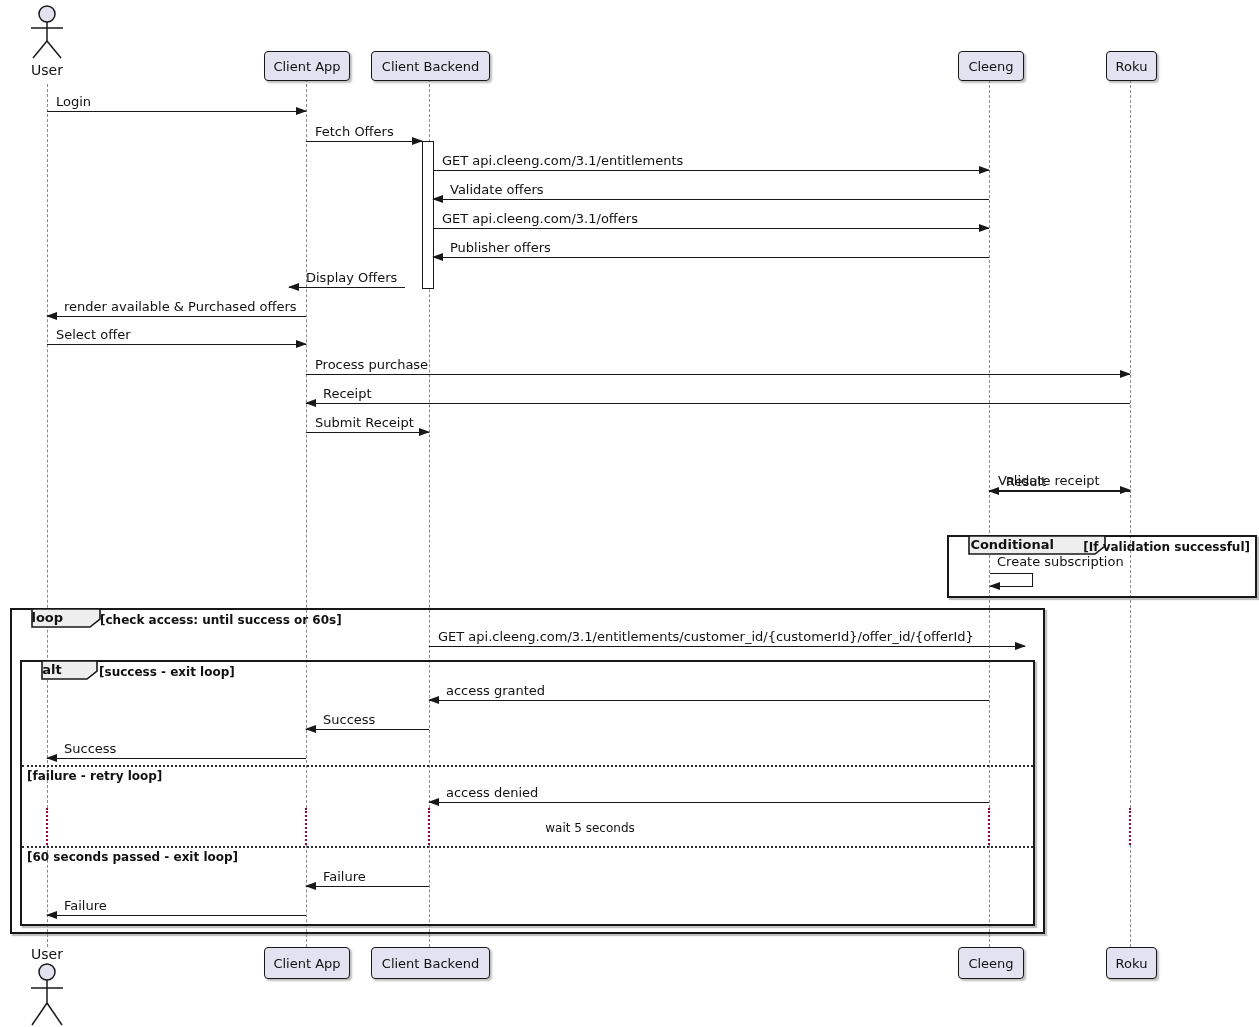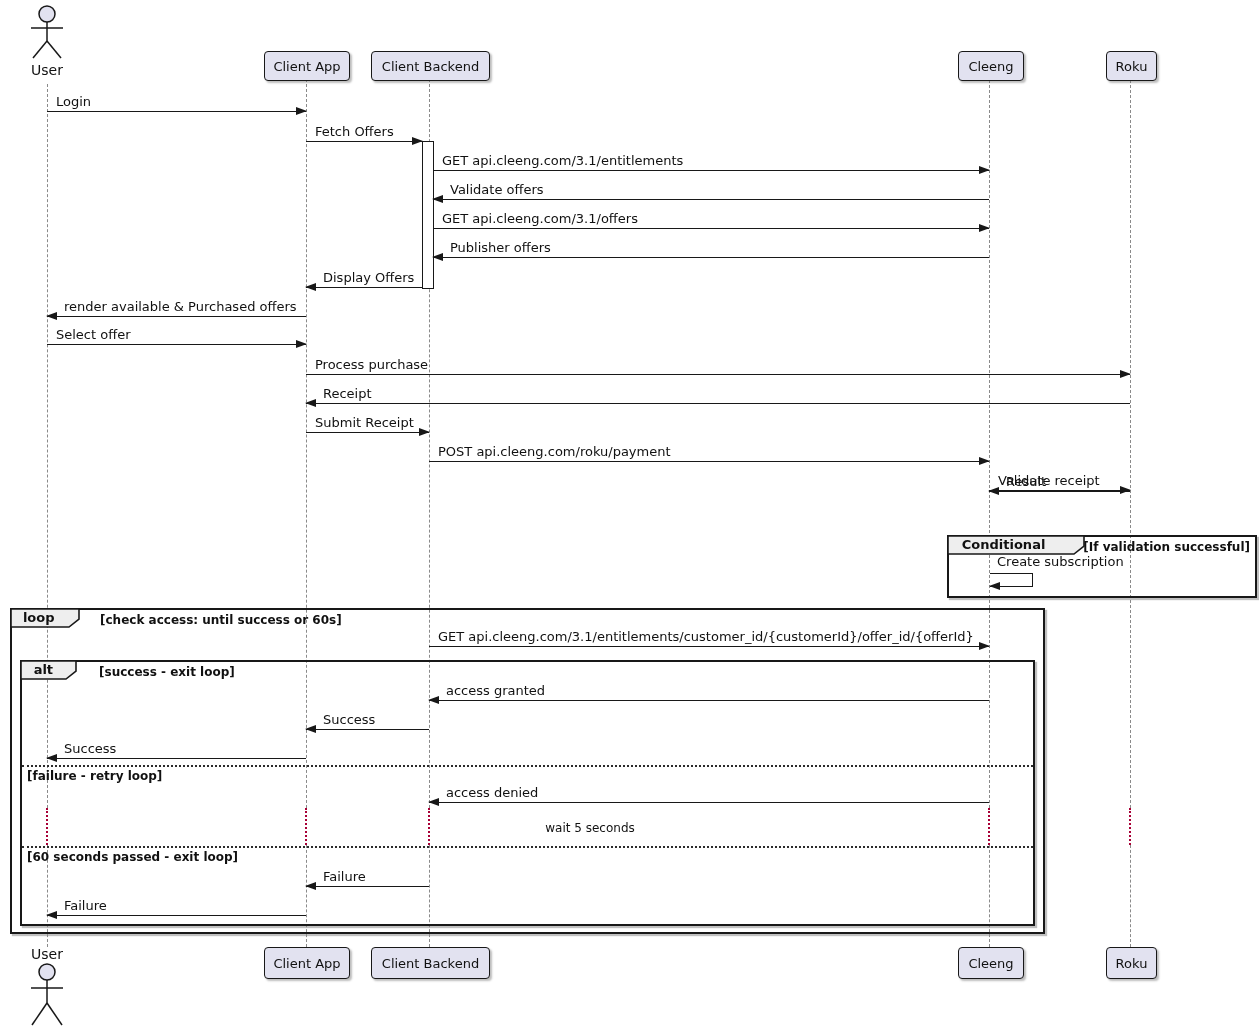--- a/index.html
+++ b/index.html
@@ -24,21 +24,21 @@
   .mlabel{position:absolute;left:9px;bottom:2px;white-space:nowrap;font-size:13px;}
   .msg.lr .mlabel{left:17px;}
   .arr{position:absolute;width:0;height:0;bottom:-4px;
        border-top:4px solid transparent;border-bottom:4px solid transparent;}
   .arr-r{right:-1px;border-left:11px solid #181818;}
   .arr-l{left:-1px;border-right:11px solid #181818;}
   
   .activation{position:absolute;background:#fff;border:1px solid #181818;}
   
   .frag{position:absolute;border:2px solid #181818;box-shadow:2px 2px 1px rgba(130,130,130,.5);}
-  .frag-tab{position:absolute;left:-2px;top:-2px;}
+  .frag-tab{position:absolute;left:-2px;top:-2px;padding-left:21px;}
   .frag-tab .kw{position:absolute;left:0;top:2px;width:82%;text-align:center;font-weight:bold;font-size:13px;}
   .frag-guard{position:absolute;top:3px;font-weight:bold;font-size:12px;white-space:nowrap;}
   .divider{position:absolute;left:0;right:0;border-top:2px dotted #2b2b2b;}
   .divider-label{position:absolute;left:5px;font-weight:bold;font-size:12px;white-space:nowrap;}
   .selfmsg{position:absolute;border-top:1px solid #181818;border-right:1px solid #181818;border-bottom:1px solid #181818;}
   .plain-label{position:absolute;white-space:nowrap;font-size:13px;}
   .wait-label{position:absolute;text-align:center;font-size:12px;}
 </style>
 </head>
 <body>
@@ -123,21 +123,21 @@
   <div class="msg" style="left:433px;top:211px;width:556px;">
     <span class="mlabel">GET api.cleeng.com/3.1/offers</span>
     <span class="arr arr-r"></span>
   </div>
 
   <div class="msg lr" style="left:433px;top:240px;width:556px;">
     <span class="mlabel">Publisher offers</span>
     <span class="arr arr-l"></span>
   </div>
 
-  <div class="msg lr" style="left:306px;top:270px;width:116px;">
+  <div class="msg lr" style="left:289px;top:270px;width:116px;">
     <span class="mlabel">Display Offers</span>
     <span class="arr arr-l"></span>
   </div>
 
   <div class="msg lr" style="left:47px;top:299px;width:259px;">
     <span class="mlabel">render available &amp; Purchased offers</span>
     <span class="arr arr-l"></span>
   </div>
 
   <div class="msg" style="left:47px;top:327px;width:259px;">
@@ -153,41 +153,37 @@
   <div class="msg lr" style="left:306px;top:386px;width:824px;">
     <span class="mlabel">Receipt</span>
     <span class="arr arr-l"></span>
   </div>
 
   <div class="msg" style="left:306px;top:415px;width:123px;">
     <span class="mlabel">Submit Receipt</span>
     <span class="arr arr-r"></span>
   </div>
 
-  <div class="msg" style="left:429px;top:444px;width:560px;">
-    <span class="mlabel">POST api.cleeng.com/roku/payment</span>
-    <span class="arr arr-r"></span>
-  </div>
 
   <div class="msg" style="left:989px;top:473px;width:141px;">
     <span class="mlabel">Validate receipt</span>
     <span class="arr arr-r"></span>
   </div>
 
   <div class="msg lr" style="left:989px;top:474px;width:141px;">
     <span class="mlabel">Result</span>
     <span class="arr arr-l"></span>
   </div>
 
   <span class="plain-label" style="left:997px;top:554px;">Create subscription</span>
   <div class="selfmsg" style="left:990px;top:573px;width:42px;height:12px;">
     <span class="arr arr-l"></span>
   </div>
 
-  <div class="msg" style="left:429px;top:629px;width:560px;">
+  <div class="msg" style="left:429px;top:629px;width:560px;padding-left:36px;">
     <span class="mlabel">GET api.cleeng.com/3.1/entitlements/customer_id/{customerId}/offer_id/{offerId}</span>
     <span class="arr arr-r"></span>
   </div>
 
   <div class="msg lr" style="left:429px;top:683px;width:560px;">
     <span class="mlabel">access granted</span>
     <span class="arr arr-l"></span>
   </div>
 
   <div class="msg lr" style="left:306px;top:712px;width:123px;">

